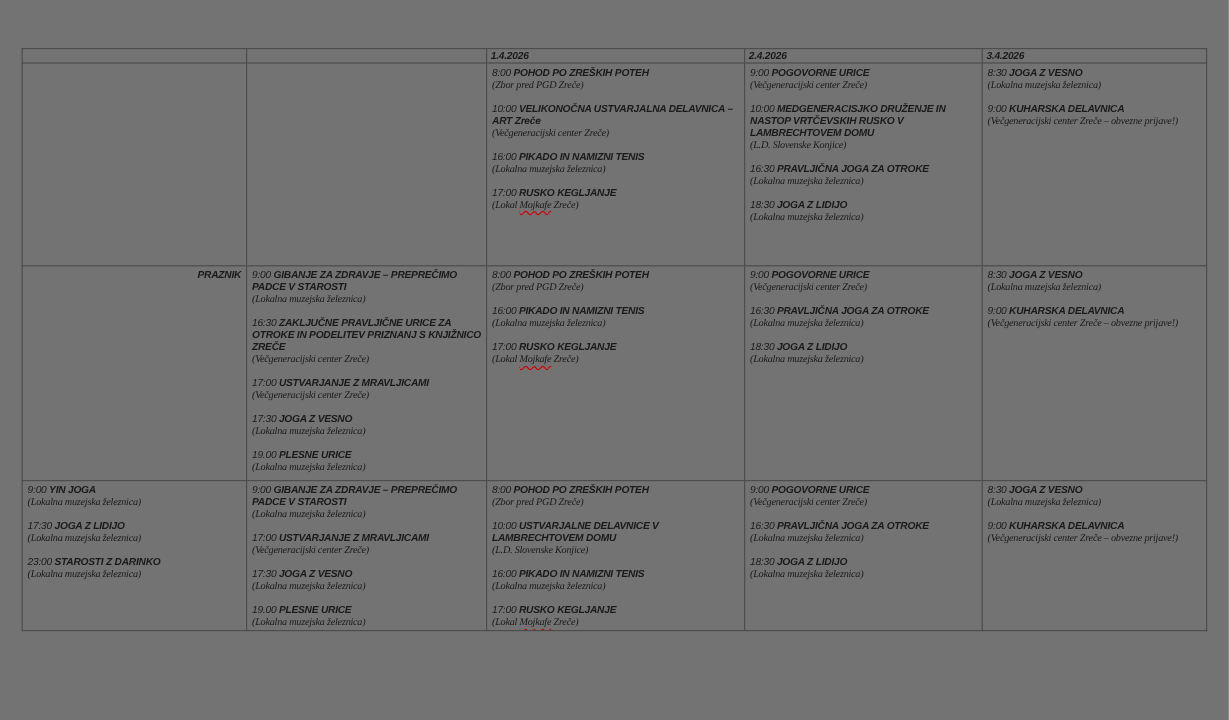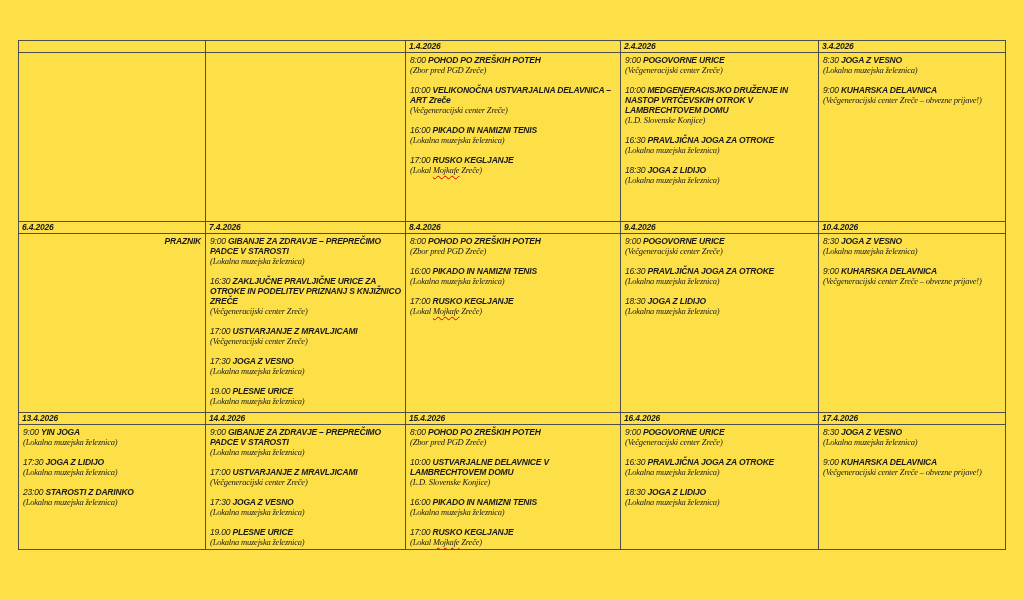--- a/index.html
+++ b/index.html
@@ -1,21 +1,21 @@
 <!DOCTYPE html>
 <html style="--text: #1a1a1a; --border: #4d4d4d; --spell: #d40000;"><head>
 <meta charset="utf-8">
 <style>
   html,body{margin:0;padding:0;}
   body{
     width:1024px;height:600px;background:#ffffff;overflow:hidden;
     font-family:"Liberation Sans",sans-serif;
   }
   .page{
-    position:absolute;inset:0;background:#fde047;
+    position:absolute;inset:0;background:#737373;
     color:var(--text,#1a1a1a);
     font-style:italic;
   }
   table.calendar{
     position:absolute;left:18px;top:40px;width:987px;
     border-collapse:collapse;table-layout:fixed;
   }
   td{
     border:1px solid var(--border,#4d4d4d);
     vertical-align:top;padding:0;
@@ -105,21 +105,21 @@
               </div>
             </div>
           </td>
           <td class="day-cell">
             <div class="cell-inner">
               <div class="event">
                 <div class="event-head"><span class="event-time">9:00 </span><span class="event-title">POGOVORNE URICE</span></div>
                 <div class="event-loc">(Večgeneracijski center Zreče)</div>
               </div>
               <div class="event">
-                <div class="event-head"><span class="event-time">10:00 </span><span class="event-title">MEDGENERACISJKO DRUŽENJE IN NASTOP VRTČEVSKIH OTROK V LAMBRECHTOVEM DOMU</span></div>
+                <div class="event-head"><span class="event-time">10:00 </span><span class="event-title">MEDGENERACISJKO DRUŽENJE IN NASTOP VRTČEVSKIH RUSKO V LAMBRECHTOVEM DOMU</span></div>
                 <div class="event-loc">(L.D. Slovenske Konjice)</div>
               </div>
               <div class="event">
                 <div class="event-head"><span class="event-time">16:30 </span><span class="event-title">PRAVLJIČNA JOGA ZA OTROKE</span></div>
                 <div class="event-loc">(Lokalna muzejska železnica)</div>
               </div>
               <div class="event">
                 <div class="event-head"><span class="event-time">18:30 </span><span class="event-title">JOGA Z LIDIJO</span></div>
                 <div class="event-loc">(Lokalna muzejska železnica)</div>
               </div>
@@ -131,37 +131,20 @@
                 <div class="event-head"><span class="event-time">8:30 </span><span class="event-title">JOGA Z VESNO</span></div>
                 <div class="event-loc">(Lokalna muzejska železnica)</div>
               </div>
               <div class="event">
                 <div class="event-head"><span class="event-time">9:00 </span><span class="event-title">KUHARSKA DELAVNICA</span></div>
                 <div class="event-loc">(Večgeneracijski center Zreče – obvezne prijave!)</div>
               </div>
             </div>
           </td>
         </tr>
-        <tr class="date-row w1">
-          <td class="date-cell">
-            <span class="date-label">6.4.2026</span>
-          </td>
-          <td class="date-cell">
-            <span class="date-label">7.4.2026</span>
-          </td>
-          <td class="date-cell">
-            <span class="date-label">8.4.2026</span>
-          </td>
-          <td class="date-cell">
-            <span class="date-label">9.4.2026</span>
-          </td>
-          <td class="date-cell">
-            <span class="date-label">10.4.2026</span>
-          </td>
-        </tr>
         <tr class="content-row w1">
           <td class="day-cell">
             <div class="cell-inner">
               <div class="note">PRAZNIK</div>
             </div>
           </td>
           <td class="day-cell">
             <div class="cell-inner">
               <div class="event">
                 <div class="event-head"><span class="event-time">9:00 </span><span class="event-title">GIBANJE ZA ZDRAVJE – PREPREČIMO PADCE V STAROSTI</span></div>
@@ -221,37 +204,20 @@
             <div class="cell-inner">
               <div class="event">
                 <div class="event-head"><span class="event-time">8:30 </span><span class="event-title">JOGA Z VESNO</span></div>
                 <div class="event-loc">(Lokalna muzejska železnica)</div>
               </div>
               <div class="event">
                 <div class="event-head"><span class="event-time">9:00 </span><span class="event-title">KUHARSKA DELAVNICA</span></div>
                 <div class="event-loc">(Večgeneracijski center Zreče – obvezne prijave!)</div>
               </div>
             </div>
-          </td>
-        </tr>
-        <tr class="date-row w2">
-          <td class="date-cell">
-            <span class="date-label">13.4.2026</span>
-          </td>
-          <td class="date-cell">
-            <span class="date-label">14.4.2026</span>
-          </td>
-          <td class="date-cell">
-            <span class="date-label">15.4.2026</span>
-          </td>
-          <td class="date-cell">
-            <span class="date-label">16.4.2026</span>
-          </td>
-          <td class="date-cell">
-            <span class="date-label">17.4.2026</span>
           </td>
         </tr>
         <tr class="content-row w2">
           <td class="day-cell">
             <div class="cell-inner">
               <div class="event">
                 <div class="event-head"><span class="event-time">9:00 </span><span class="event-title">YIN JOGA</span></div>
                 <div class="event-loc">(Lokalna muzejska železnica)</div>
               </div>
               <div class="event">

